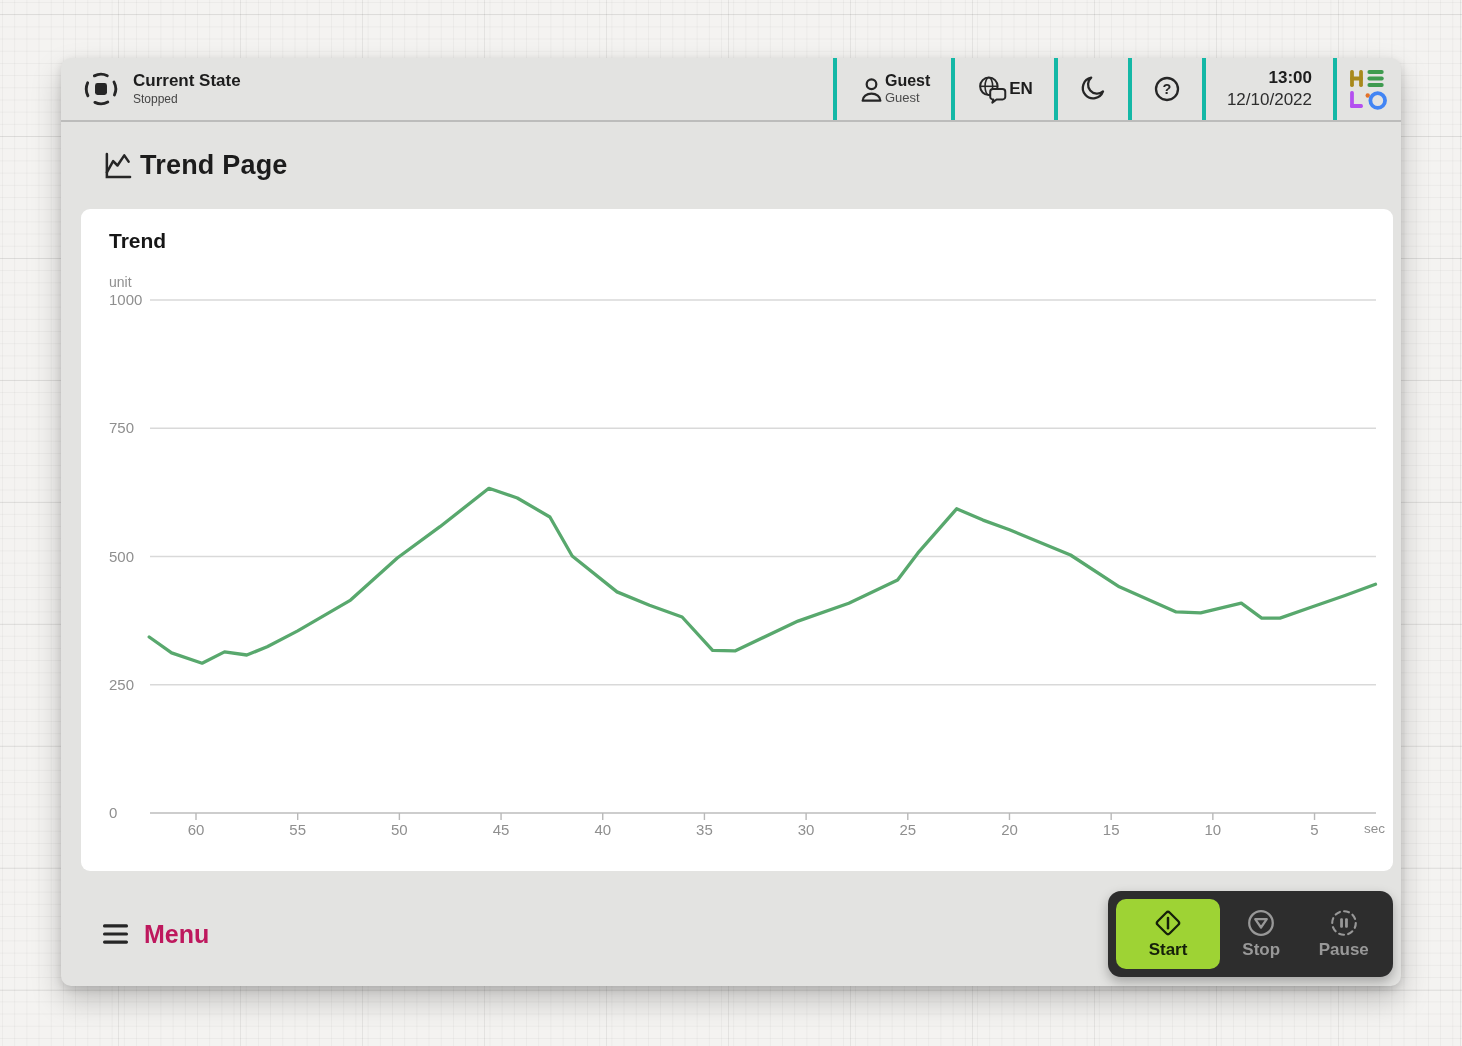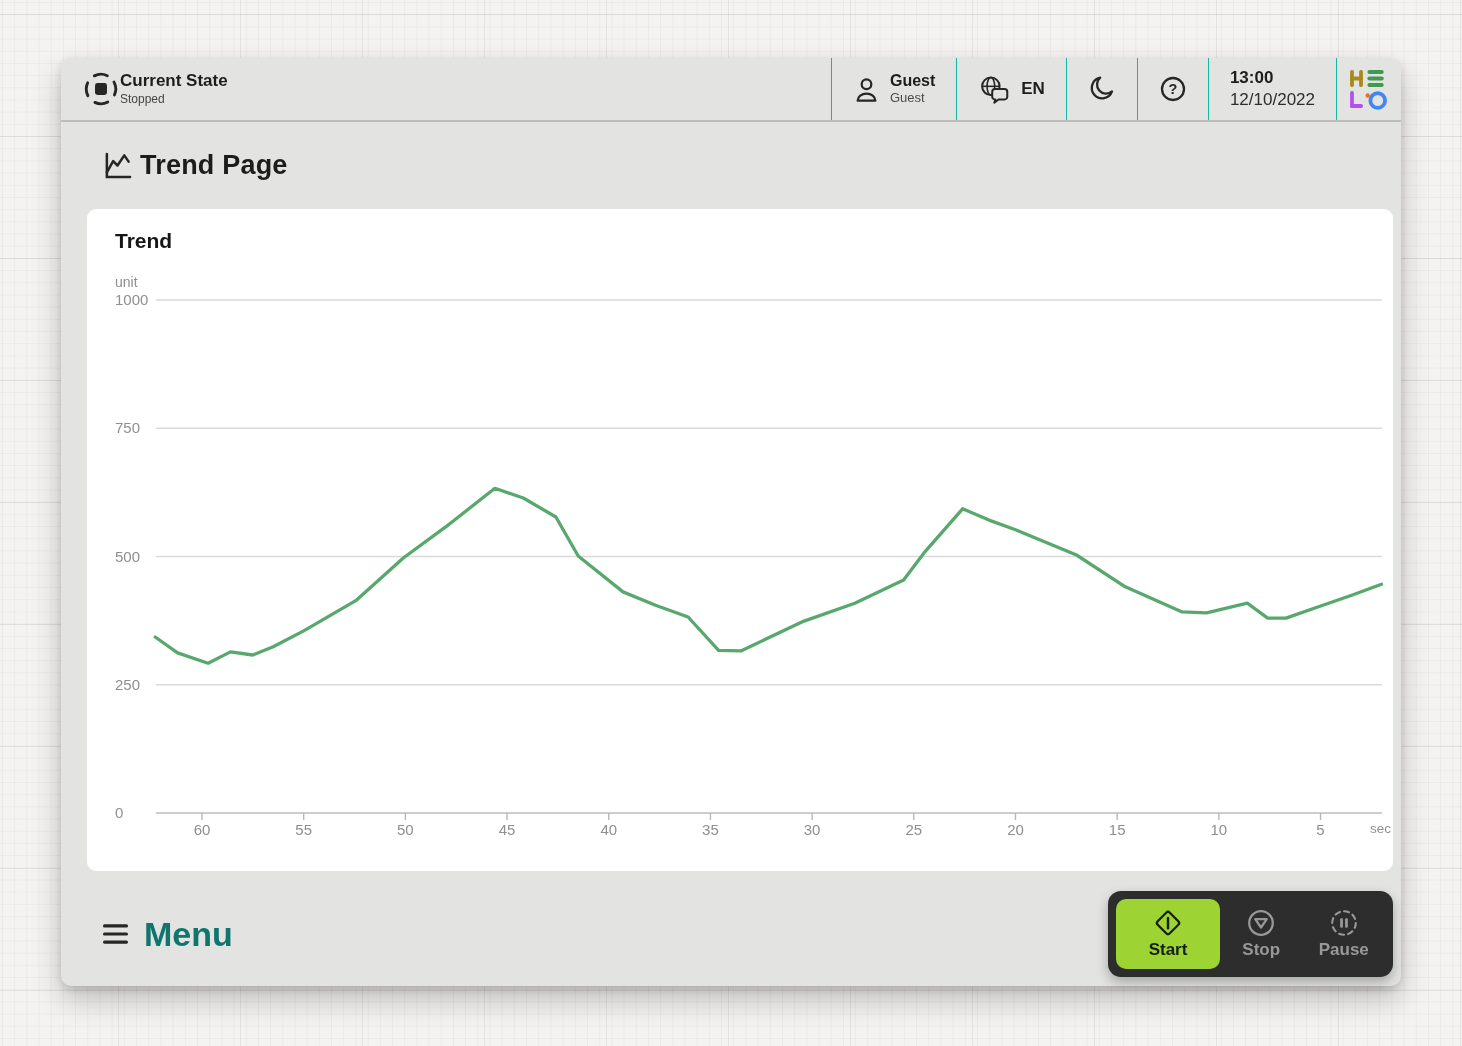--- a/index.html
+++ b/index.html
@@ -25,43 +25,43 @@
     color:var(--ink);
   }
   .window{
     position:absolute;left:61px;top:58px;width:1340px;height:928px;
     background:var(--win-bg);border-radius:10px;
     box-shadow:0 14px 30px rgba(0,0,0,.22),0 3px 8px rgba(0,0,0,.12);
     display:flex;flex-direction:column;
   }
   
   .topbar{height:64px;flex:none;display:flex;align-items:stretch;border-bottom:2px solid #bcbcbb;border-radius:10px 10px 0 0}
-  .tb-left{display:flex;align-items:center;padding-left:21px;flex:1}
+  .tb-left{display:flex;align-items:center;gap:13px;padding-left:21px;flex:1}
   .state-text .t1{font-size:17px;font-weight:700;color:#1d1d1d;line-height:1.2}
   .state-text .t2{font-size:12px;color:#454545;line-height:1.25}
   .tb-right{display:flex;align-items:stretch}
-  .tb-section{display:flex;align-items:center;justify-content:center;gap:10px;padding:0 21px;border-left:1px solid #14b8a6;cursor:pointer}
+  .tb-section{display:flex;align-items:center;justify-content:center;padding:0 21px;border-left:4px solid #14b8a6;cursor:pointer}
   .user-text .t1{font-size:16px;font-weight:700;line-height:1.2;color:#1d1d1d}
   .user-text .t2{font-size:13px;color:#4b4b4b;line-height:1.25}
   .lang-label{font-size:17px;font-weight:700;color:#1d1d1d}
-  .time-col{display:flex;flex-direction:column;align-items:flex-start}
+  .time-col{display:flex;flex-direction:column;align-items:flex-end}
   .time-col .t1{font-size:17px;font-weight:700;color:#1d1d1d;line-height:1.2}
   .time-col .t2{font-size:17px;color:#2e2e2e;line-height:1.25}
   .logo-section{padding:0 11px}
   
   .title-row{height:87px;flex:none;display:flex;align-items:center;gap:7px;padding-left:41px}
   .page-title{font-size:27px;font-weight:700;color:#1c1c1c;letter-spacing:.2px}
   
-  .card{margin:0 8px 0 26px;height:662px;flex:none;background:#ffffff;border-radius:9px;position:relative;overflow:hidden}
+  .card{margin:0 8px 0 20px;height:662px;flex:none;background:#ffffff;border-radius:9px;position:relative;overflow:hidden}
   .card-title{position:absolute;left:28px;top:20px;font-size:21px;font-weight:700;color:#161616}
   .chart-svg{position:absolute;left:0;top:0}
   
   .bottombar{flex:1;display:flex;align-items:center;justify-content:space-between;padding:11px 8px 0 41px}
   .menu-btn{display:flex;align-items:center;gap:15px;cursor:pointer}
-  .menu-label{font-size:34px;font-weight:700;color:#0f766e}
+  .menu-label{font-size:25px;font-weight:700;color:#be185d}
   .control-panel{
     width:285px;height:86px;background:var(--panel-dark);border-radius:13px;
     display:flex;align-items:center;padding:8px;
     box-shadow:0 5px 12px rgba(0,0,0,.28);
   }
   .ctl-btn{display:flex;flex-direction:column;align-items:center;justify-content:center;gap:2px;cursor:pointer}
   .ctl-start{width:104px;height:70px;background:var(--accent-green);border-radius:10px;flex:none}
   .ctl-start .ctl-label{color:#15200a}
   .ctl-plain{flex:1;height:70px}
   .ctl-label{font-size:17px;font-weight:700}

